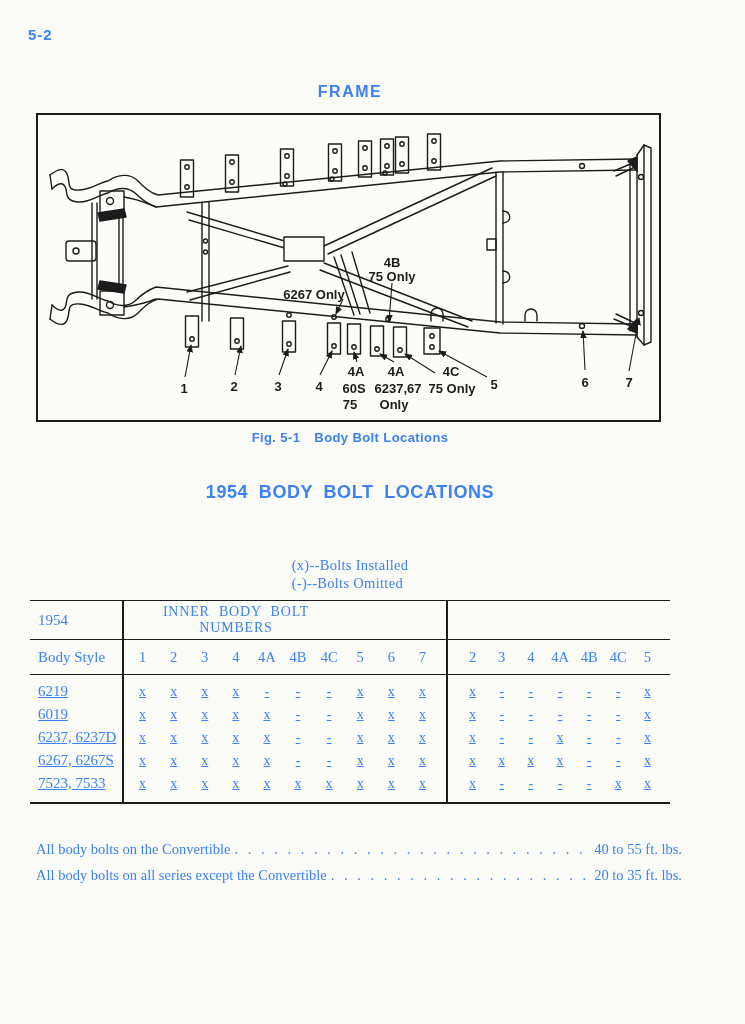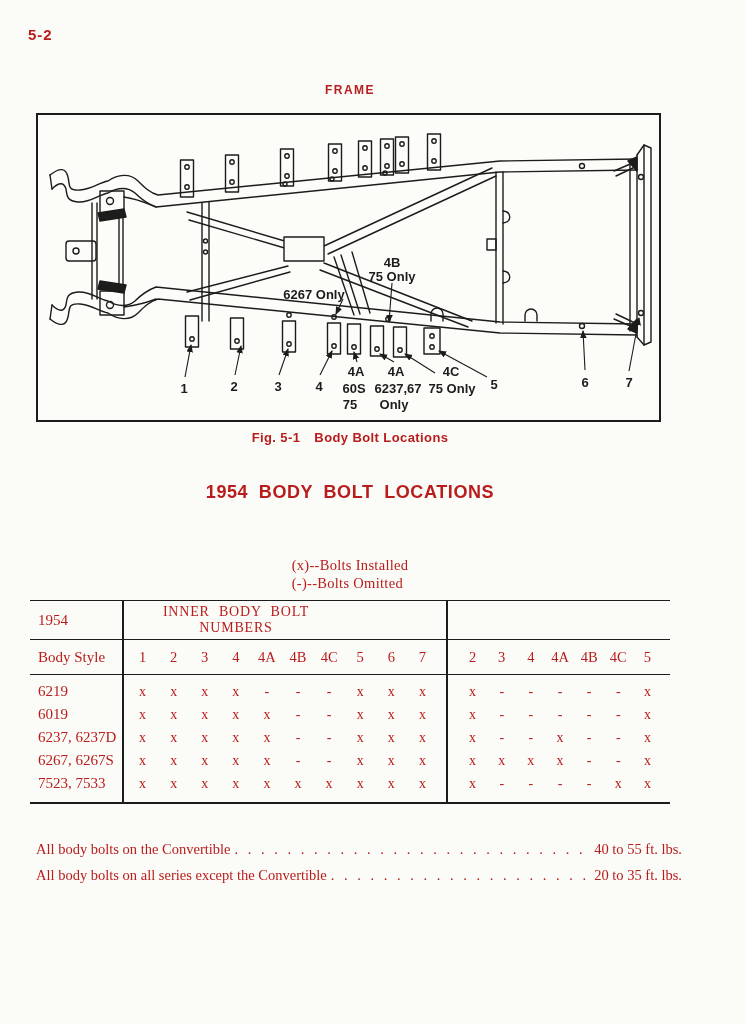--- a/index.html
+++ b/index.html
@@ -1,22 +1,22 @@
 <!DOCTYPE html>
 <html><head>
 <meta charset="utf-8">
 <style>
   html,body{margin:0;padding:0;background:#e8e8e4;}
-  #page{position:relative;width:745px;height:1024px;background:#fbfbf7;color:#b91c1c;
+  #page{position:relative;width:745px;height:1024px;background:#fbfbf7;color:#3b82f6;
         font-family:"Liberation Serif", serif;overflow:hidden;}
   .sans{font-family:"Liberation Sans", sans-serif;}
 
   #page-number{position:absolute;left:28px;top:26px;font-size:15px;font-weight:600;letter-spacing:1px;}
   #main-heading{position:absolute;left:30px;top:83px;width:640px;text-align:center;
-        font-size:12px;font-weight:bold;letter-spacing:1.5px;}
+        font-size:16px;font-weight:bold;letter-spacing:1.5px;}
 
   #figure-box{position:absolute;left:36px;top:113px;width:621px;height:305px;
         border:2px solid #1c1c1c;background:#fcfcf9;}
   #figure-box svg{display:block;}
   .diag-label{font-family:"Liberation Sans", sans-serif;font-size:13px;font-weight:600;fill:#1c1c1c;}
 
   #figure-caption{position:absolute;left:30px;top:430px;width:640px;text-align:center;
         font-size:13px;font-weight:600;letter-spacing:.4px;}
   #figure-caption .capfig{margin-right:14px;}
 
@@ -27,21 +27,21 @@
   #key-block{position:absolute;left:30px;top:556px;width:640px;text-align:center;}
   #key-block .inner{display:inline-block;text-align:left;font-size:14.5px;line-height:18px;letter-spacing:.3px;}
 
   
   #bolt-table{position:absolute;left:30px;top:600px;width:640px;
         border-top:1.6px solid #1c1c1c;border-bottom:2.6px solid #1c1c1c;}
   #vrule-1,#vrule-2{position:absolute;top:0;bottom:0;width:1.6px;background:#1c1c1c;}
   #vrule-1{left:92px;} #vrule-2{left:416px;}
   .thead1{display:flex;align-items:center;height:38px;border-bottom:1.6px solid #1c1c1c;}
   .thead2{display:flex;align-items:center;height:34px;border-bottom:1.6px solid #1c1c1c;}
-  .tbody{padding:5px 0 7px 0;}
+  .tbody{padding:5px 0 7px 0;text-decoration:underline;}
   .trow{display:flex;align-items:center;height:23px;}
   .col-style{width:92px;flex:none;padding-left:8px;box-sizing:border-box;font-size:15px;}
   .sect-outer{width:324px;flex:none;display:flex;box-sizing:border-box;padding:0 8px 0 5px;}
   .sect-inner{width:224px;flex:none;display:flex;box-sizing:border-box;padding:0 8px 0 12px;}
   .sect-outer>div,.sect-inner>div{flex:1;text-align:center;}
   .gtitle{flex:1;text-align:center;font-size:14px;letter-spacing:.8px;word-spacing:5px;}
   .colnum{font-size:14.5px;}
   .cellval{font-size:14px;}
 
   

